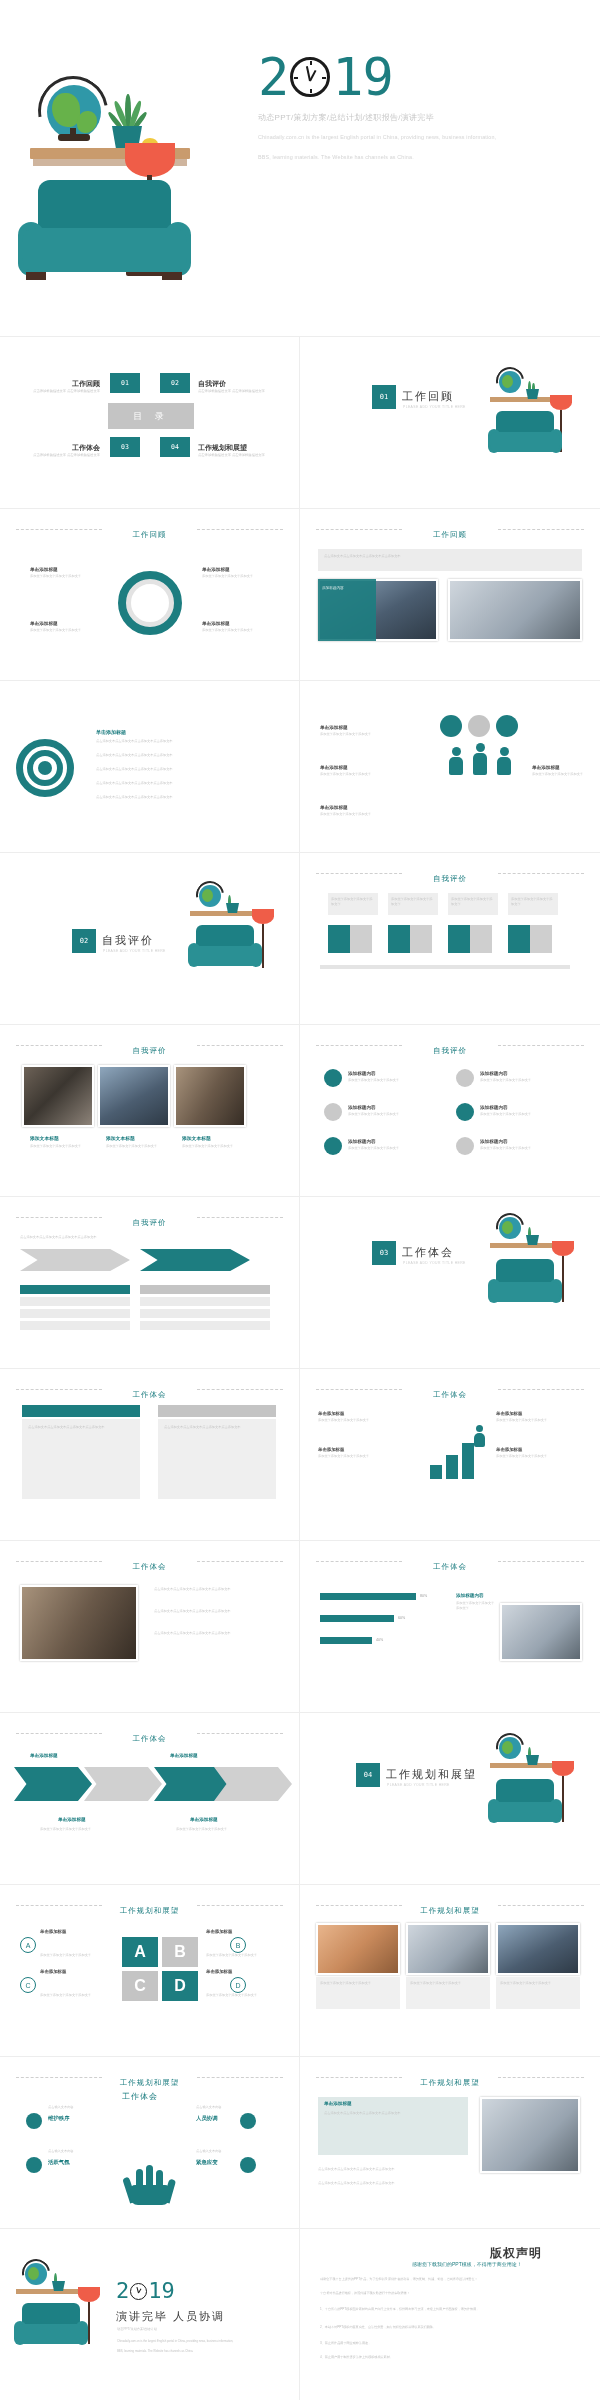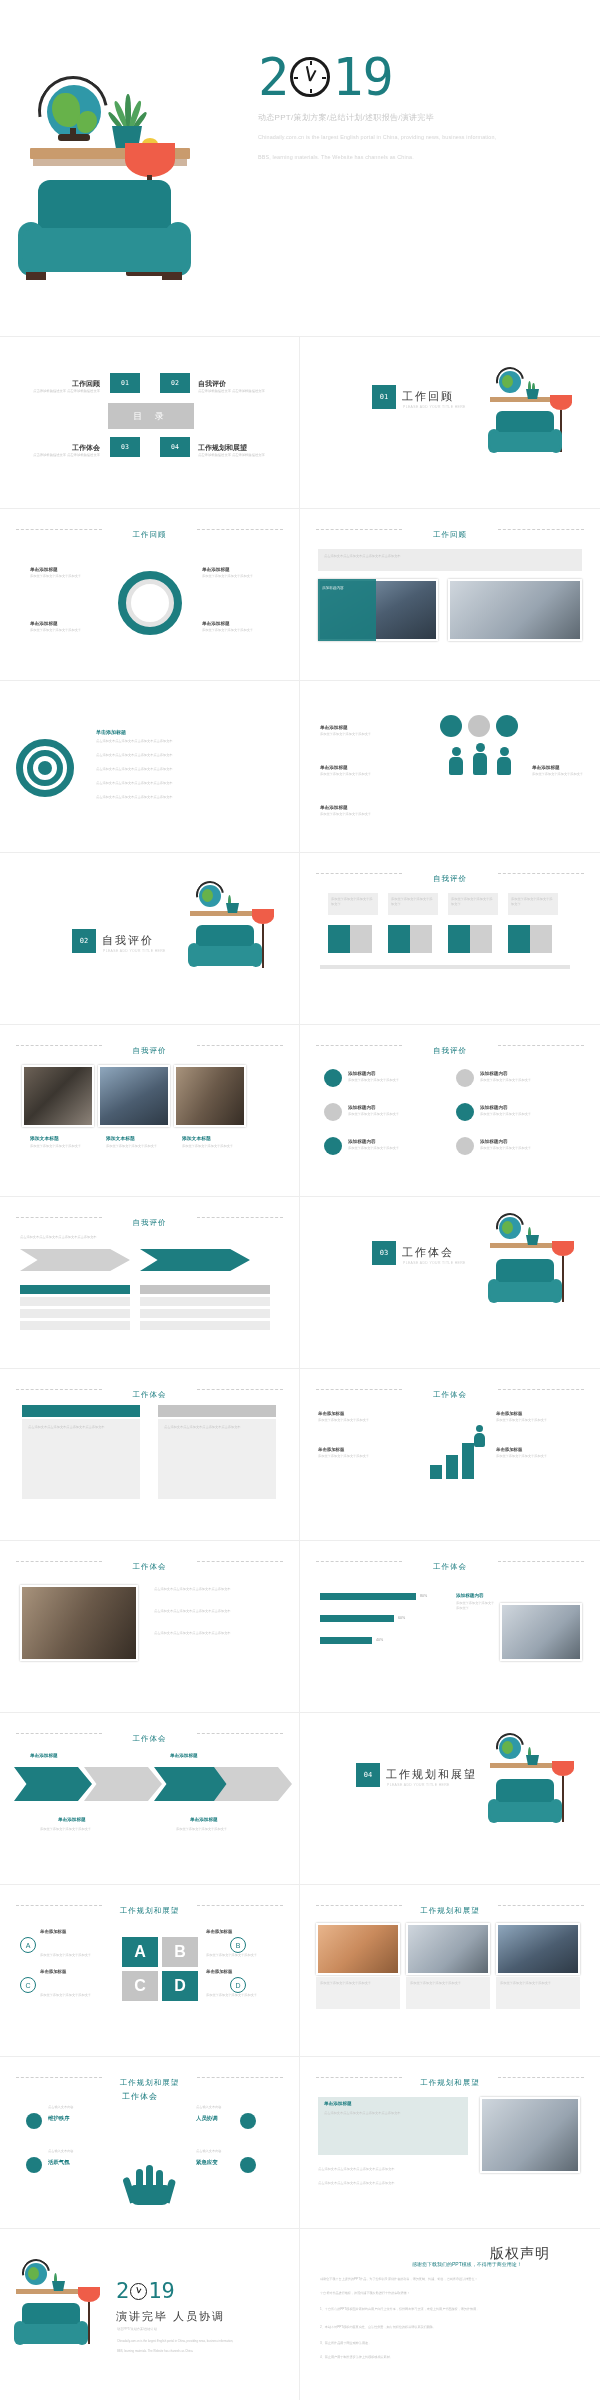--- a/index.html
+++ b/index.html
@@ -133,21 +133,21 @@
           font-size:16px; color:#fff; font-weight:bold; }
   .circ-let { position:absolute; width:16px; height:16px; border-radius:50%; border:1.5px solid #1d7d80;
               color:#1d7d80; font-size:7px; display:flex; align-items:center; justify-content:center; }
 
   .hand { position:absolute; bottom:8px; width:52px; height:44px; }
   .finger { position:absolute; background:#1d7d80; border-radius:4px 4px 0 0; }
   .palm { position:absolute; bottom:0; left:6px; width:40px; height:20px; background:#1d7d80; border-radius:5px 5px 8px 8px; }
   .p-head { position:absolute; width:9px; height:9px; border-radius:50%; background:#1d7d80; }
   .p-body { position:absolute; width:14px; height:18px; background:#1d7d80; border-radius:5px 5px 2px 2px; }
 
-  .copy-title { position:absolute; font-size:14px; color:#3a3a3a; font-weight:normal; letter-spacing:1px; }
+  .copy-title { position:absolute; font-size:12px; color:#3a3a3a; font-weight:bold; letter-spacing:1px; }
   .copy-sub { position:absolute; font-size:5px; color:#1d7d80; }
   .copy-p { position:absolute; font-size:3.1px; color:#b9b9b9; line-height:1.9; }
 
   .endyear { position:absolute; display:flex; align-items:center; }
   .ey-d { font-size:22px; color:#1d7d80; font-family:"DejaVu Sans Mono",monospace; line-height:20px; }
   .eclock { width:17px; height:17px; border:1.5px solid #1b1b1b; border-radius:50%; position:relative; margin:0 1px; }
   .eclock i { position:absolute; background:#1b1b1b; }
   .e-hh { left:7px; top:4px; width:1px; height:5px; transform:rotate(30deg); transform-origin:bottom; }
   .e-mm { left:7px; top:3px; width:1px; height:6px; transform:rotate(-15deg); transform-origin:bottom; }
   .end-title { position:absolute; font-size:11px; color:#3a3a3a; letter-spacing:2px; }

